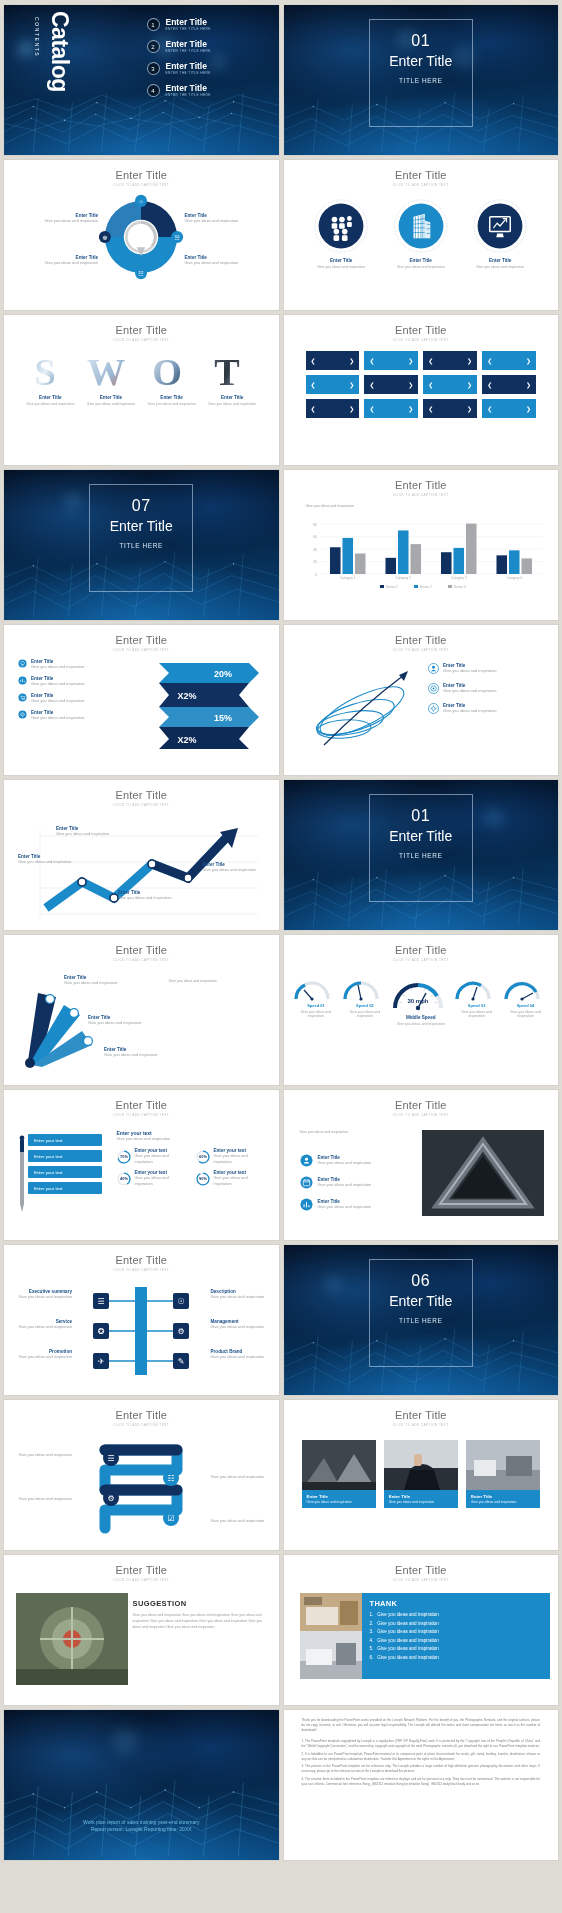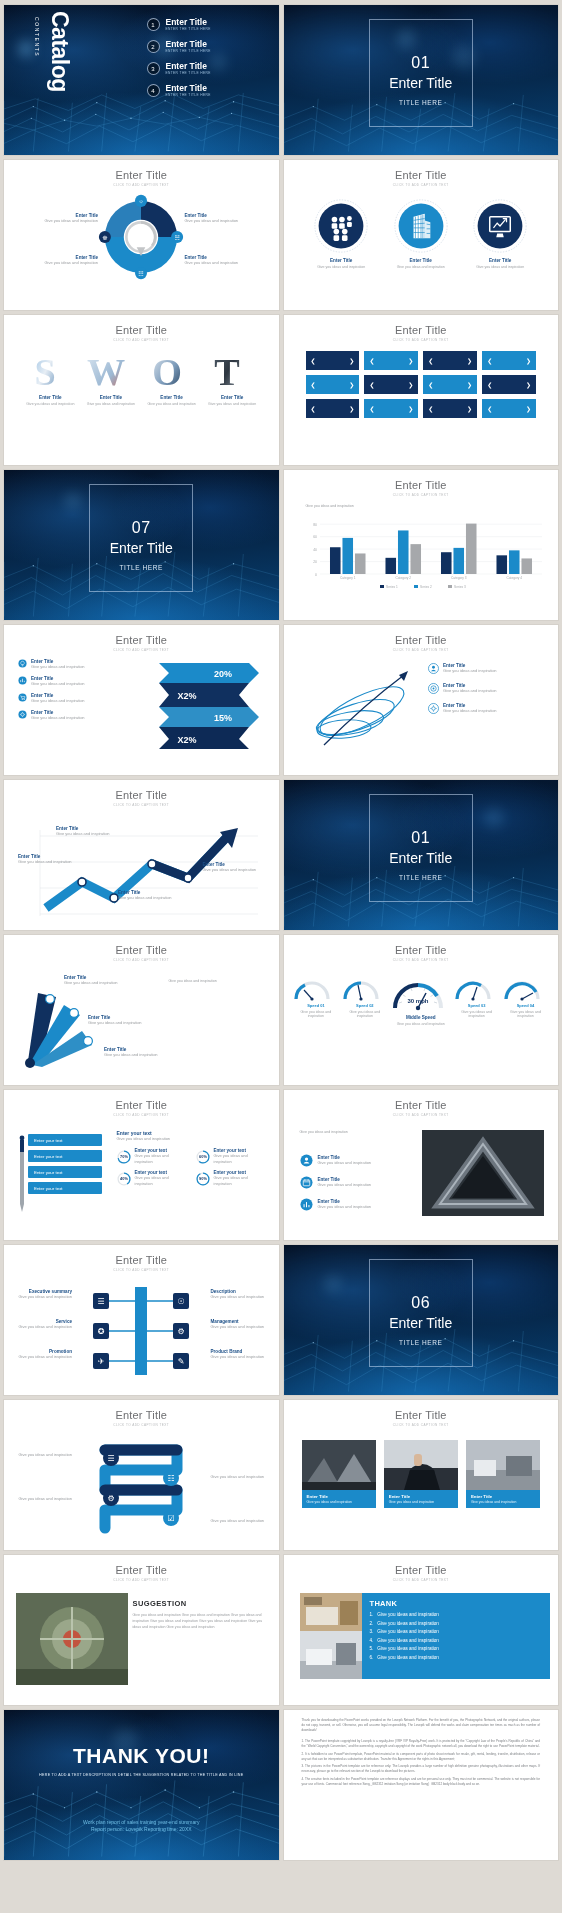--- a/index.html
+++ b/index.html
@@ -54,21 +54,21 @@
     width: 13px; height: 13px; border-radius: 50%; background: rgba(0,0,0,.45);
     border: 1px solid rgba(190,210,235,.75); color: #fff; font-size: 6px;
     display: flex; align-items: center; justify-content: center; flex: none;
   }
   .toc-t { color: #fff; font-size: 8.5px; font-weight: bold; line-height: 1.05; }
   .toc-s { color: #9fc0dd; font-size: 3.2px; letter-spacing: .4px; }
   
   .sec-box {
     position: absolute; left: 50%; top: 14px; transform: translateX(-50%);
     width: 104px; height: 108px; border: 1px solid rgba(200,220,245,.55);
-    display: flex; flex-direction: column; align-items: center; padding-top: 34px;
+    display: flex; flex-direction: column; align-items: center; padding-top: 12px;
   }
   .sec-num { color: #fff; font-size: 16px; letter-spacing: .5px; }
   .sec-ttl { color: #fff; font-size: 14px; margin-top: 3px; }
   .sec-sub { color: #dbe8f5; font-size: 6.5px; margin-top: 8px; letter-spacing: .6px; }
   svg { display: block; overflow: visible; }
   .cap { text-align: center; }
   .cap b { display: block; font-size: 4.6px; color: #1c4f87; }
   .cap span { display: block; font-size: 3.6px; color: #a0a3a6; margin-top: 1.5px; }
   .gridcell {
     height: 19px; display: flex; align-items: center; justify-content: space-between;
@@ -1076,24 +1076,20 @@
           <circle cx="30" cy="86" r=".8"></circle>
           <circle cx="95" cy="84" r=".8"></circle>
           <circle cx="165" cy="82" r=".8"></circle>
           <circle cx="235" cy="84" r=".8"></circle>
           <circle cx="62" cy="100" r=".6"></circle>
           <circle cx="130" cy="100" r=".6"></circle>
           <circle cx="200" cy="100" r=".6"></circle>
         </g>
     </svg>
     <div class="glow" style="left:108px;top:18px;width:26px;height:26px;opacity:.4"></div>
-    <div style="position:absolute;left:0;right:0;top:34px">
-      <div class="thankyou">THANK YOU!</div>
-      <div class="ty-sub">HERE TO ADD A TEXT DESCRIPTION IN DETAIL THE SUGGESTION RELATED TO THE TITLE AND IN LINE</div>
-    </div>
     <div style="position:absolute;left:0;right:0;bottom:26px">
       <div class="ty-foot">Work plan report of sales training year-end summary</div>
       <div class="ty-foot">Report person:  Lovepik        Reporting time:  20XX</div>
     </div>
   </div>
 
   <div class="slide">
     <div class="cr-body">
       <p style="margin-bottom:6px">Thank you for downloading the PowerPoint works provided on the Lovepik Network Platform. For the benefit of you, the Photographic Network, and the original authors, please do not copy, transmit, or sell. Otherwise, you will assume legal responsibility. The Lovepik will defend the works and claim compensation ten times as much as the number of downloads!</p>
       <div id="crparas">

